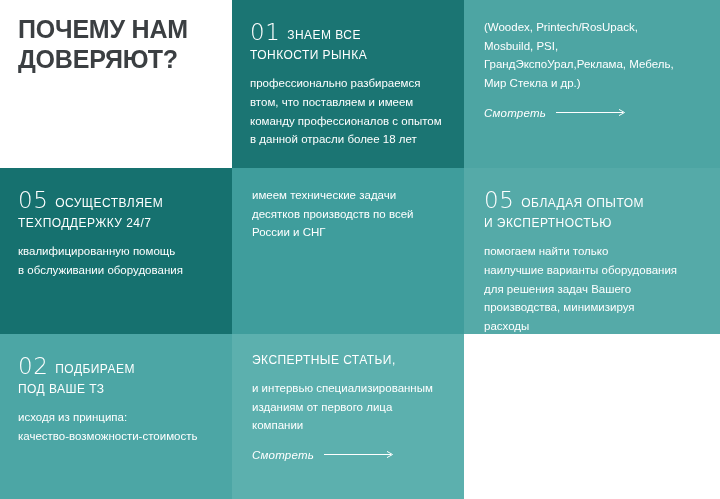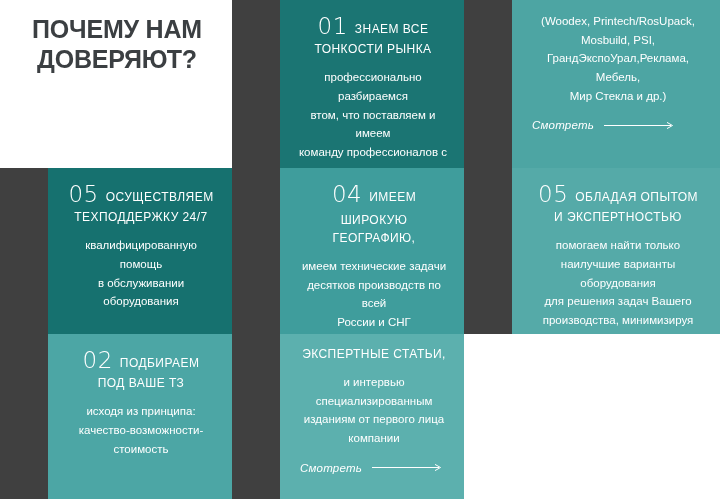--- a/index.html
+++ b/index.html
@@ -13,22 +13,21 @@
     font-family: "Liberation Sans", "DejaVu Sans", sans-serif;
     overflow: hidden;
   }
 
   .board {
     width: 616px;
     height: 499px;
     display: grid;
     grid-template-columns: 232px 232px 256px;
     grid-template-rows: 168px 166px 165px;
-    background: #404040;
-    text-align: center;
+    background: #c4b5fd;
   }
 
   .cell {
     position: relative;
     overflow: hidden;
     box-sizing: border-box;
   }
 
   
   .title-cell {
@@ -39,23 +38,22 @@
     font-size: 25px;
     line-height: 1.2;
     font-weight: bold;
     color: #3b3f42;
     letter-spacing: -0.2px;
     white-space: pre-line;
   }
 
   
   .feature {
-    padding: 12px 16px 14px 18px;
-    color: #ffffff;
-    margin-left: 48px;
+    padding: 18px 16px 14px 18px;
+    color: #ffffff;
   }
   .feature.pad-wide { padding-left: 20px; }
 
   .head {
     margin: 0 0 12px 0;
     color: #ffffff;
   }
   .head-line {
     display: block;
     line-height: 1.28;
@@ -168,26 +166,20 @@
       <span class="head-line">
         <span class="num">05</span><span class="label">ОСУЩЕСТВЛЯЕМ</span>
       </span>
       <span class="label cont">ТЕХПОДДЕРЖКУ 24/7</span>
     </div>
     <p class="body-text">квалифицированную помощь
 в обслуживании оборудования</p>
   </div>
 
   <div class="cell feature pad-wide" id="card-3" style="background: rgb(63, 157, 156);">
-    <div class="head">
-      <span class="head-line">
-        <span class="num">04</span><span class="label">ИМЕЕМ ШИРОКУЮ</span>
-      </span>
-      <span class="label cont">ГЕОГРАФИЮ,</span>
-    </div>
     <p class="body-text">имеем технические задачи
 десятков производств по всей
 России и СНГ</p>
   </div>
 
   <div class="cell feature pad-wide" id="card-4" style="background: rgb(85, 170, 168);">
     <div class="head">
       <span class="head-line">
         <span class="num">05</span><span class="label">ОБЛАДАЯ ОПЫТОМ</span>
       </span>

